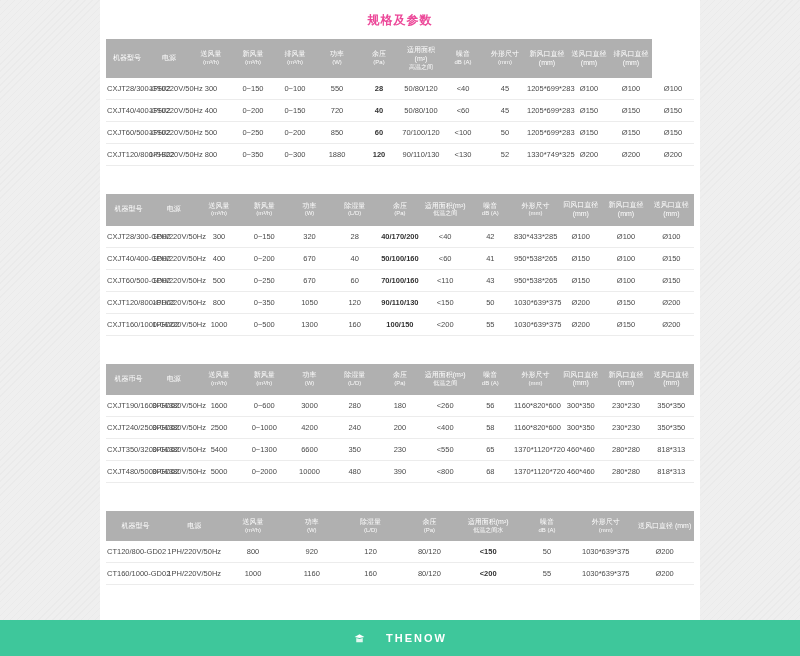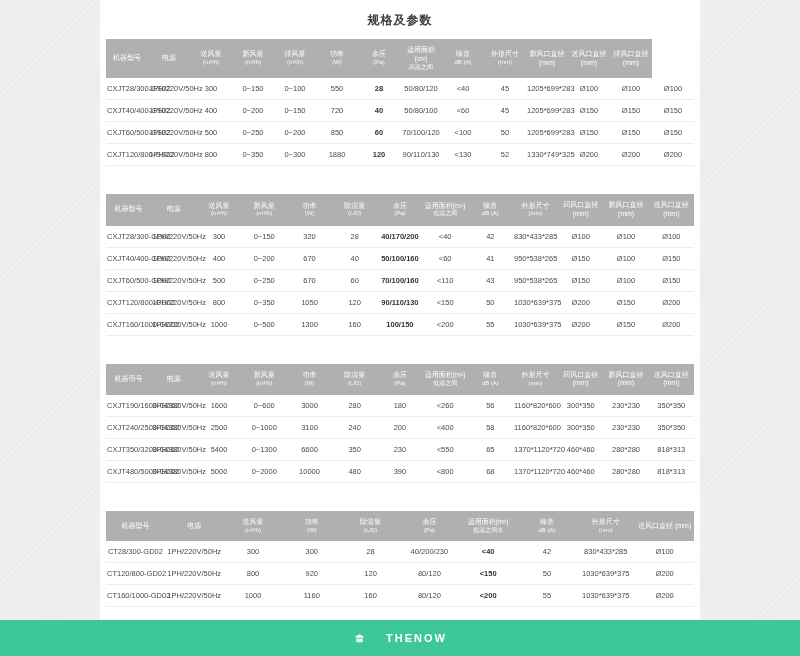--- a/index.html
+++ b/index.html
@@ -34,21 +34,21 @@
     width: 600px;
     min-height: 656px;
     background: #ffffff;
     padding: 8px 0 0 0;
   }
 
   .doc-title {
     text-align: center;
     font-size: 12px;
     font-weight: bold;
-    color: #404040;
+    color: #ec4899;
     letter-spacing: 1px;
     margin: 4px 0 10px 0;
   }
 
   table.spec {
     border-collapse: collapse;
     width: 588px;
     margin: 0 auto 10px auto;
     table-layout: fixed;
   }
@@ -331,21 +331,21 @@
               <td>1160*820*600</td>
               <td>300*350</td>
               <td>230*230</td>
               <td>350*350</td>
             </tr>
             <tr>
               <td>CXJT240/2500-GD02</td>
               <td>3PH/380V/50Hz</td>
               <td>2500</td>
               <td>0~1000</td>
-              <td>3100</td>
+              <td>4200</td>
               <td>240</td>
               <td>200</td>
               <td>&lt;400</td>
               <td>58</td>
               <td>1160*820*600</td>
               <td>300*350</td>
               <td>230*230</td>
               <td>350*350</td>
             </tr>
             <tr>
@@ -390,32 +390,20 @@
               <th><span>除湿量</span><span class="sub">(L/D)</span></th>
               <th><span>余压</span><span class="sub">(Pa)</span></th>
               <th><span>适用面积(m²)</span><span class="sub">低温之间水</span></th>
               <th><span>噪音</span><span class="sub">dB (A)</span></th>
               <th><span>外形尺寸</span><span class="sub">(mm)</span></th>
               <th><span>送风口直径 (mm)</span></th>
             </tr>
           </thead>
           <tbody>
             <tr>
-              <td>CT28/300-GD02</td>
-              <td>1PH/220V/50Hz</td>
-              <td>300</td>
-              <td>300</td>
-              <td>28</td>
-              <td>40/200/230</td>
-              <td class="bold">&lt;40</td>
-              <td>42</td>
-              <td>830*433*285</td>
-              <td>Ø100</td>
-            </tr>
-            <tr>
               <td>CT120/800-GD02</td>
               <td>1PH/220V/50Hz</td>
               <td>800</td>
               <td>920</td>
               <td>120</td>
               <td>80/120</td>
               <td class="bold">&lt;150</td>
               <td>50</td>
               <td>1030*639*375</td>
               <td>Ø200</td>

